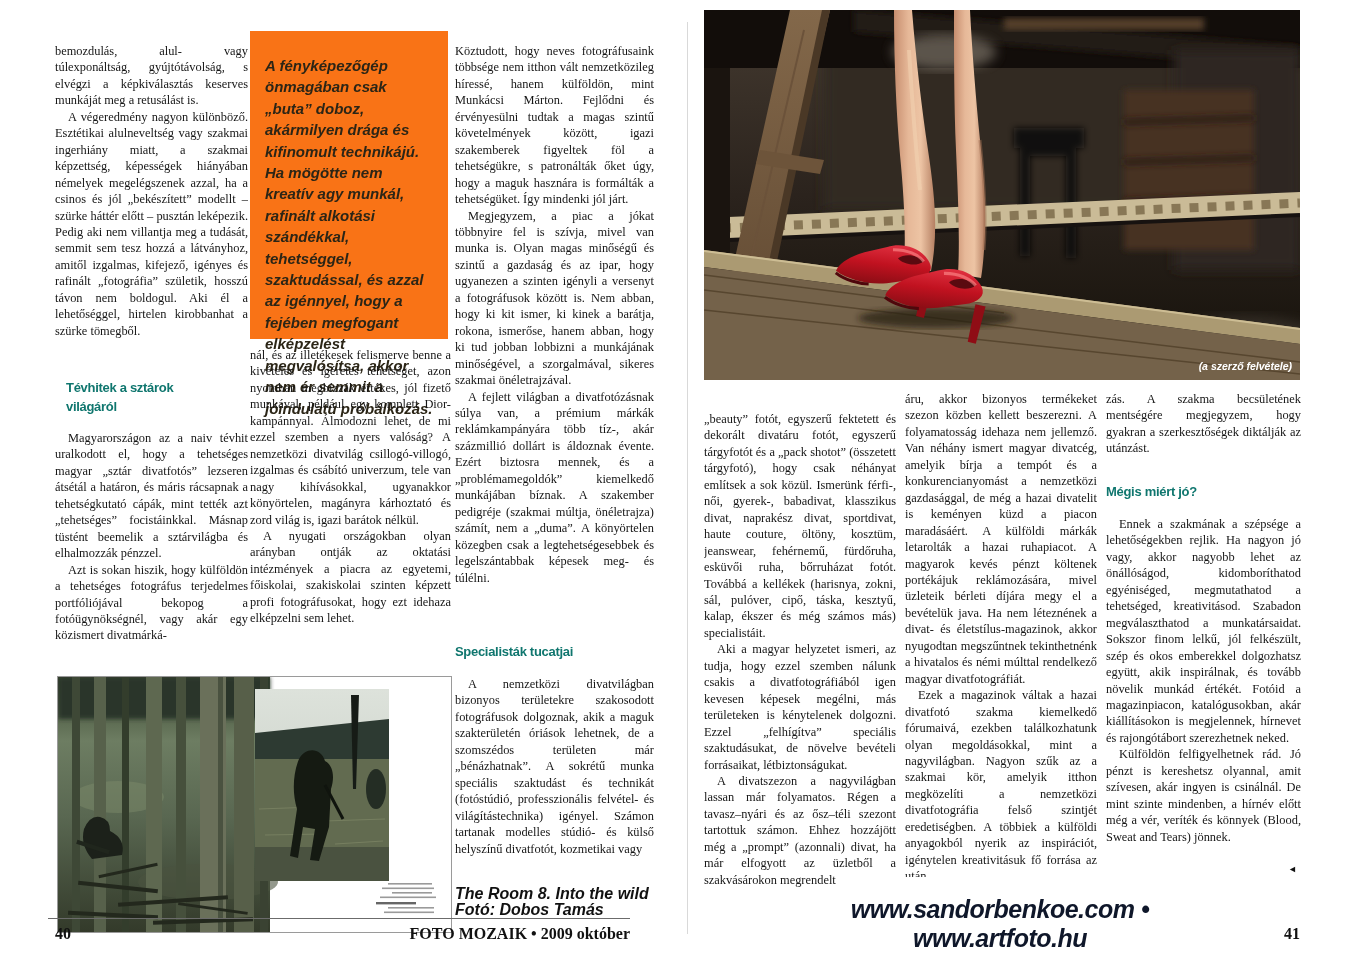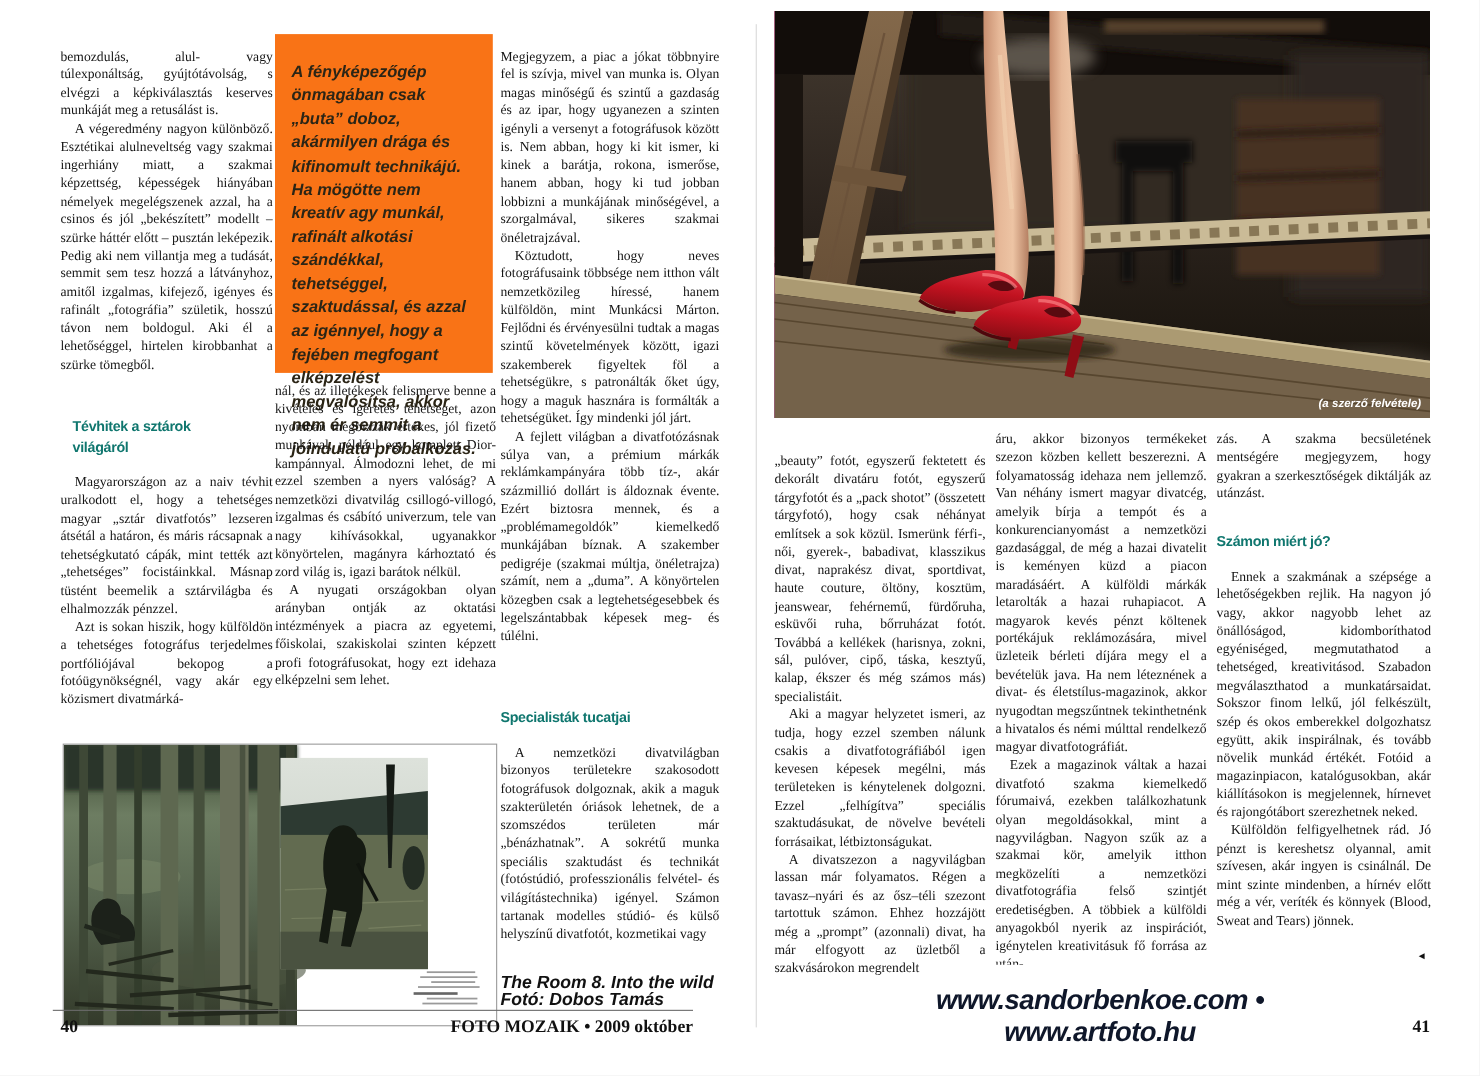--- a/index.html
+++ b/index.html
@@ -46,22 +46,22 @@
   <div class="pullquote" style="left:250px;top:31px;width:198px;height:308px;background:#f97316;">
     <span>A fényképezőgép önmagában csak „buta” doboz, akármilyen drága és kifinomult technikájú. Ha mögötte nem kreatív agy munkál, rafinált alkotási szándékkal, tehetséggel, szaktudással, és azzal az igénnyel, hogy a fejében megfogant elképzelést megvalósítsa, akkor nem ér semmit a jóindulatú próbálkozás.</span>
   </div>
 
   <div class="col" data-first-indent="false" style="left:250px;top:347px;width:201px;height:328px;">
       <p>nál, és az illetékesek felismerve benne a kivételes és ígéretes tehetséget, azon nyomban megbízzák értékes, jól fizető munkával, például egy komplett Dior-kampánnyal. Álmodozni lehet, de mi ezzel szemben a nyers valóság? A nemzetközi divatvilág csillogó-villogó, izgalmas és csábító univerzum, tele van nagy kihívásokkal, ugyanakkor könyörtelen, magányra kárhoztató és zord világ is, igazi barátok nélkül.</p>
       <p>A nyugati országokban olyan arányban ontják az oktatási intézmények a piacra az egyetemi, főiskolai, szakiskolai szinten képzett profi fotográfusokat, hogy ezt idehaza elképzelni sem lehet.</p>
     </div>
 
   <div class="col" data-first-indent="false" style="left:455px;top:43px;width:199px;height:596px;">
+      <p>Köztudott, hogy neves fotográfusaink többsége nem itthon vált nemzetközileg híressé, hanem külföldön, mint Munkácsi Márton. Fejlődni és érvényesülni tudtak a magas szintű követelmények között, igazi szakemberek figyeltek föl a tehetségükre, s patronálták őket úgy, hogy a maguk hasznára is formálták a tehetségüket. Így mindenki jól járt.</p>
       <p>Megjegyzem, a piac a jókat többnyire fel is szívja, mivel van munka is. Olyan magas minőségű és szintű a gazdaság és az ipar, hogy ugyanezen a szinten igényli a versenyt a fotográfusok között is. Nem abban, hogy ki kit ismer, ki kinek a barátja, rokona, ismerőse, hanem abban, hogy ki tud jobban lobbizni a munkájának minőségével, a szorgalmával, sikeres szakmai önéletrajzával.</p>
-      <p>Köztudott, hogy neves fotográfusaink többsége nem itthon vált nemzetközileg híressé, hanem külföldön, mint Munkácsi Márton. Fejlődni és érvényesülni tudtak a magas szintű követelmények között, igazi szakemberek figyeltek föl a tehetségükre, s patronálták őket úgy, hogy a maguk hasznára is formálták a tehetségüket. Így mindenki jól járt.</p>
       <p>A fejlett világban a divatfotózásnak súlya van, a prémium márkák reklámkampányára több tíz-, akár százmillió dollárt is áldoznak évente. Ezért biztosra mennek, és a „problémamegoldók” kiemelkedő munkájában bíznak. A szakember pedigréje (szakmai múltja, önéletrajza) számít, nem a „duma”. A könyörtelen közegben csak a legtehetségesebbek és legelszántabbak képesek meg- és túlélni.</p>
     </div>
 
   <h2 class="headline" style="left:455px;top:642px;width:199px;margin:0;">Specialisták tucatjai</h2>
 
   <div class="col" style="left:455px;top:676px;width:199px;height:200px;">
       <p>A nemzetközi divatvilágban bizonyos területekre szakosodott fotográfusok dolgoznak, akik a maguk szakterületén óriások lehetnek, de a szomszédos területen már „bénázhatnak”. A sokrétű munka speciális szaktudást és technikát (fotóstúdió, professzionális felvétel- és világítástechnika) igényel. Számon tartanak modelles stúdió- és külső helyszínű divatfotót, kozmetikai vagy</p>
     </div>
 
   <div class="photo-frame" style="left:57px;top:676px;width:393px;height:255px;">
@@ -139,21 +139,21 @@
     <div>The Room 8. Into the wild</div>
     <div>Fotó: Dobos Tamás</div>
   </div>
 
   <div class="rule" style="left:48px;top:918px;width:582px;height:1px;"></div>
   <div class="footer-text" style="left:55px;top:925px;">40</div>
   <div class="footer-text" style="left:330px;top:925px;width:300px;text-align:right;">FOTO MOZAIK • 2009 október</div>
 
   <div class="gutter" style="left:687px;top:22px;width:1px;height:912px;"></div>
 
-  <div class="photo" style="left:704px;top:10px;width:596px;height:370px;background:#ec4899;">
+  <div class="photo" style="left:704px;top:10px;width:596px;height:370px;background:#fde047;">
     <svg viewBox="0 0 596 370" width="596" height="370">
       <defs>
         <linearGradient id="bgg" x1="0" y1="0" x2="0" y2="1">
           <stop offset="0" stop-color="#443a30"></stop>
             <stop offset="0.5" stop-color="#2b231d"></stop>
           <stop offset="1" stop-color="#141009"></stop>
         </linearGradient>
         <linearGradient id="skin" x1="0" y1="0" x2="1" y2="0">
           <stop offset="0" stop-color="#c78e6f"></stop>
             <stop offset="0.35" stop-color="#e6b898"></stop>
@@ -241,21 +241,21 @@
 
   <div class="col" data-first-indent="false" style="left:905px;top:391px;width:192px;height:486px;">
       <p>áru, akkor bizonyos termékeket szezon közben kellett beszerezni. A folyamatosság idehaza nem jellemző. Van néhány ismert magyar divatcég, amelyik bírja a tempót és a konkurencianyomást a nemzetközi gazdasággal, de még a hazai divatelit is keményen küzd a piacon maradásáért. A külföldi márkák letarolták a hazai ruhapiacot. A magyarok kevés pénzt költenek portékájuk reklámozására, mivel üzleteik bérleti díjára megy el a bevételük java. Ha nem léteznének a divat- és életstílus-magazinok, akkor nyugodtan megszűntnek tekinthetnénk a hivatalos és némi múlttal rendelkező magyar divatfotográfiát.</p>
       <p>Ezek a magazinok váltak a hazai divatfotó szakma kiemelkedő fórumaivá, ezekben találkozhatunk olyan megoldásokkal, mint a nagyvilágban. Nagyon szűk az a szakmai kör, amelyik itthon megközelíti a nemzetközi divatfotográfia felső szintjét eredetiségben. A többiek a külföldi anyagokból nyerik az inspirációt, igénytelen kreativitásuk fő forrása az után-</p>
     </div>
 
   <div class="col" data-first-indent="false" style="left:1106px;top:391px;width:195px;height:82px;">
       <p>zás. A szakma becsületének mentségére megjegyzem, hogy gyakran a szerkesztőségek diktálják az utánzást.</p>
     </div>
 
-  <h2 class="headline" style="left:1106px;top:482px;width:195px;margin:0;">Számon miért jó?</h2>
+  <h2 class="headline" style="left:1106px;top:482px;width:195px;margin:0;">Mégis miért jó?</h2>
 
   <div class="col" style="left:1106px;top:516px;width:195px;height:362px;">
       <p>Ennek a szakmának a szépsége a lehetőségekben rejlik. Ha nagyon jó vagy, akkor nagyobb lehet az önállóságod, kidomboríthatod egyéniséged, megmutathatod a tehetséged, kreativitásod. Szabadon megválaszthatod a munkatársaidat. Sokszor finom lelkű, jól felkészült, szép és okos emberekkel dolgozhatsz együtt, akik inspirálnak, és tovább növelik munkád értékét. Fotóid a magazinpiacon, katalógusokban, akár kiállításokon is megjelennek, hírnevet és rajongótábort szerezhetnek neked.</p>
       <p>Külföldön felfigyelhetnek rád. Jó pénzt is kereshetsz olyannal, amit szívesen, akár ingyen is csinálnál. De mint szinte mindenben, a hírnév előtt még a vér, veríték és könnyek (Blood, Sweat and Tears) jönnek.</p>
     </div>
 
   <div class="endmark" style="left:1288px;top:864px;">◄</div>
 
   <div class="website" style="left:780px;top:895px;width:440px;">www.sandorbenkoe.com • www.artfoto.hu</div>
 

